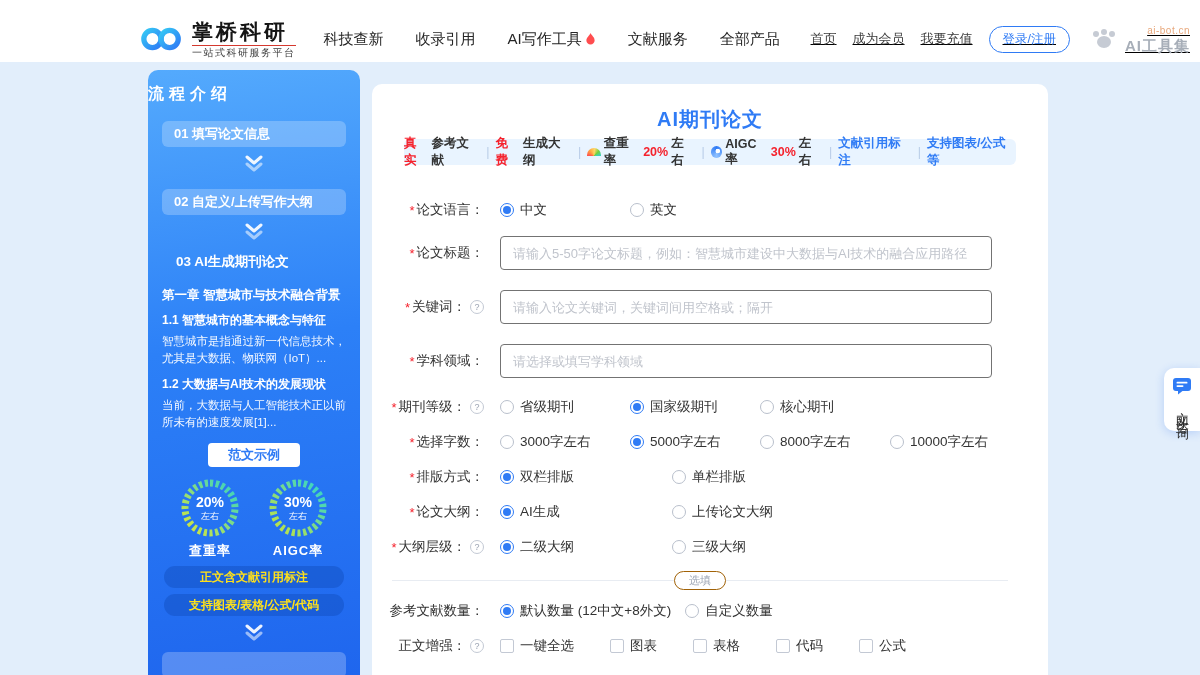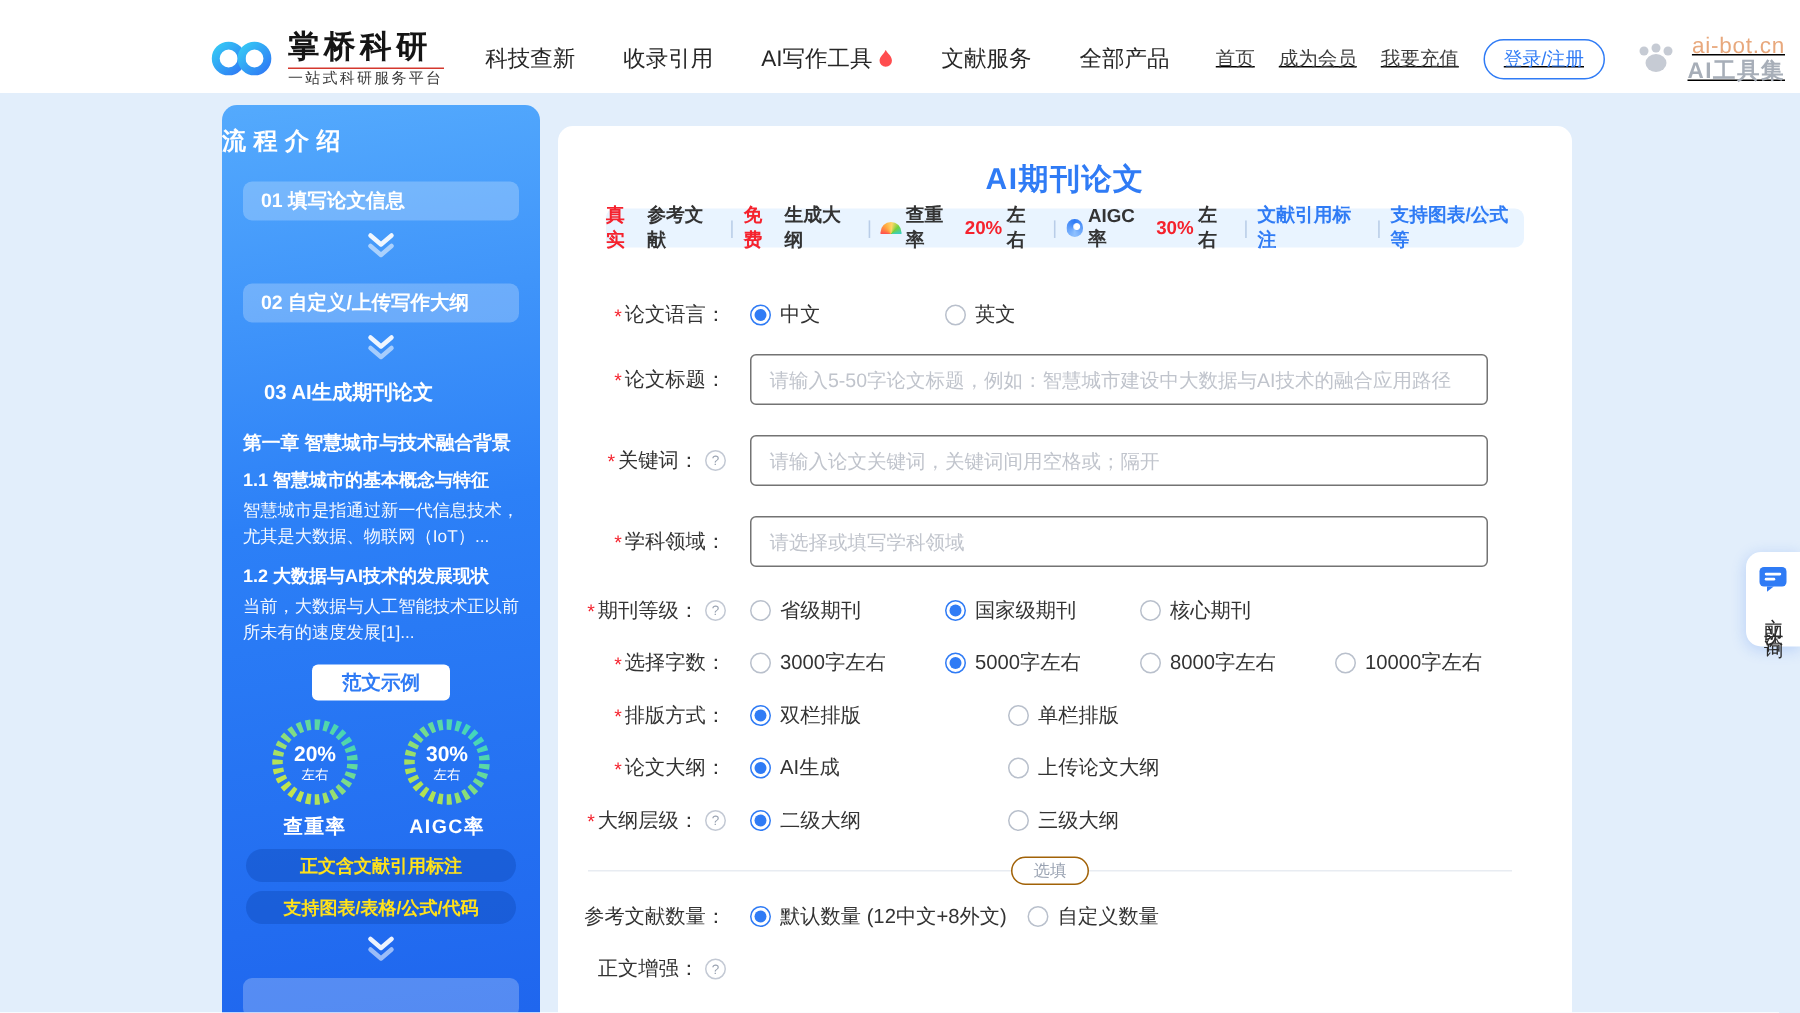--- a/index.html
+++ b/index.html
@@ -13,21 +13,21 @@
   .logo-text { display:flex; flex-direction:column; line-height:1; }
   .logo-title { font-size:21px; font-weight:800; color:#151515; letter-spacing:3px; }
   .logo-sub { font-size:10px; color:#3a3a3a; letter-spacing:1.5px; margin-top:3px; border-top:1px solid #d4382e; padding-top:2px; }
   .main-nav { display:flex; align-items:center; gap:32px; margin-left:28px; }
   .nav-item { font-size:15px; color:#262626; cursor:pointer; display:inline-flex; align-items:center; gap:3px; white-space:nowrap; }
   .right-nav { margin-left:auto; display:flex; align-items:center; gap:16px;text-decoration:underline; }
   .quick-link { font-size:13px; color:#3c3c3c; cursor:pointer; white-space:nowrap; }
   .login-btn { border:1px solid #2f7bf5; color:#2f7bf5; background:#fff; border-radius:14px; font-size:12.5px; padding:4px 13px; cursor:pointer; white-space:nowrap; }
   .partner { display:flex; align-items:center; gap:5px; margin-left:4px; }
   .partner-text { display:flex; flex-direction:column; align-items:flex-end; line-height:1; }
-  .partner-domain { font-size:15px; color:#e8a87c; letter-spacing:.5px; }
+  .partner-domain { font-size:10px; color:#e8a87c; letter-spacing:.5px; }
   .partner-name { font-size:15px; font-weight:800; color:#a7aeb8; margin-top:2px; letter-spacing:1px; }
 
   
   .sidebar { position:absolute; left:148px; top:70px; width:212px; height:605px; border-radius:10px 10px 0 0; background:linear-gradient(172deg,#54aafd 0%,#2c80f7 45%,#1f66ee 100%); overflow:hidden; z-index:4; }
   .sb-title { margin-top:14px; text-align:left; color:#fff; font-size:16px; font-weight:800; letter-spacing:5px; }
   .step { margin:16px 14px 0; height:26px; border-radius:6px; background:rgba(255,255,255,.24); color:#fff; font-size:13px; font-weight:700; display:flex; align-items:center; padding:0 12px; cursor:pointer; white-space:nowrap; }
   .step.plain { background:none; margin-top:8px; padding:0 14px; font-size:13.5px; font-weight:800; }
   .step.partial { margin-top:10px; }
   .sb-arrow { display:flex; justify-content:center; margin-top:8px; }
   .sb-block { margin:0 14px; color:#fff; }
@@ -413,20 +413,42 @@
               <span>自定义数量</span>
             </label>
           </span>
       </div>
 
       <div class="form-row">
         <span class="row-label">
             <span>正文增强：</span>
             <span class="help">?</span>
           </span>
+        <span class="row-field opts cols-enh">
+            <label class="opt">
+              <span class="cb"></span>
+              <span>一键全选</span>
+            </label>
+            <label class="opt">
+              <span class="cb"></span>
+              <span>图表</span>
+            </label>
+            <label class="opt">
+              <span class="cb"></span>
+              <span>表格</span>
+            </label>
+            <label class="opt">
+              <span class="cb"></span>
+              <span>代码</span>
+            </label>
+            <label class="opt">
+              <span class="cb"></span>
+              <span>公式</span>
+            </label>
+          </span>
       </div>
 
     </div>
   </section>
 
   <div class="consult">
     <svg width="20" height="18" viewBox="0 0 20 18">
       <rect x="1" y="1" width="18" height="13" rx="3" fill="#2f7bf5"></rect>
       <path d="M6 14 L6 17.5 L10.5 14 Z" fill="#2f7bf5"></path>
       <rect x="4.5" y="4.8" width="11" height="1.8" rx="0.9" fill="#fff"></rect>

